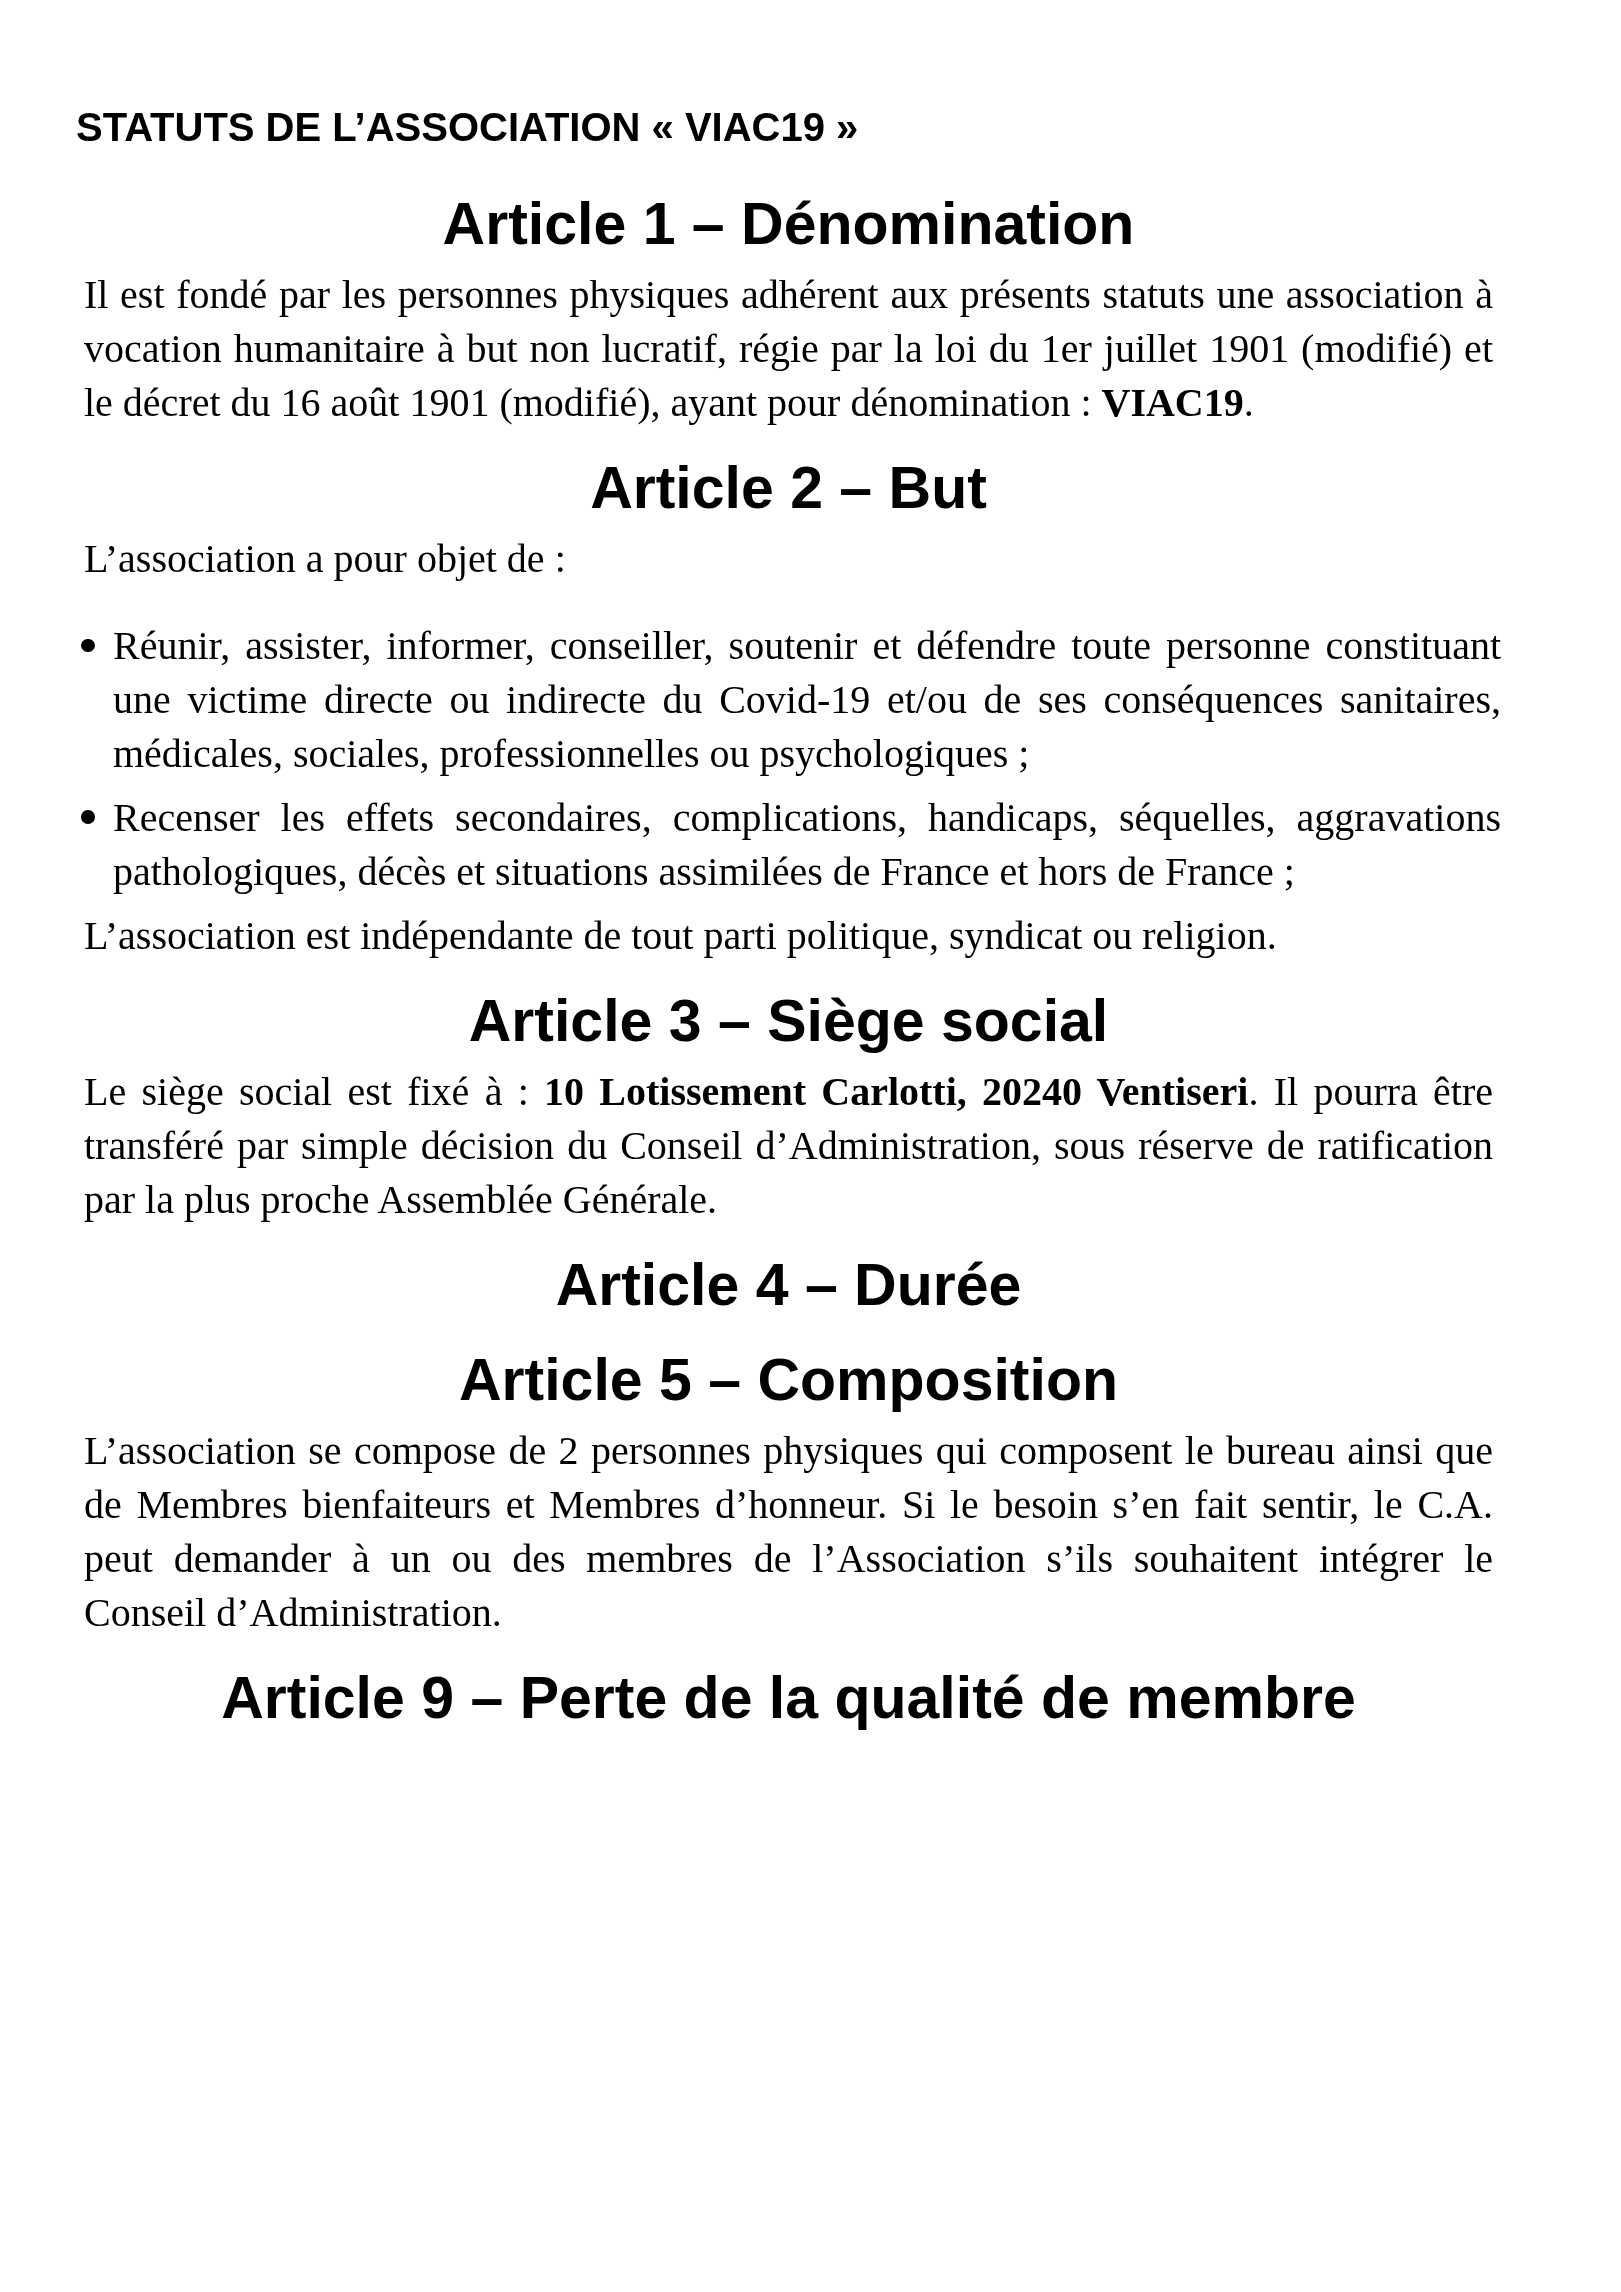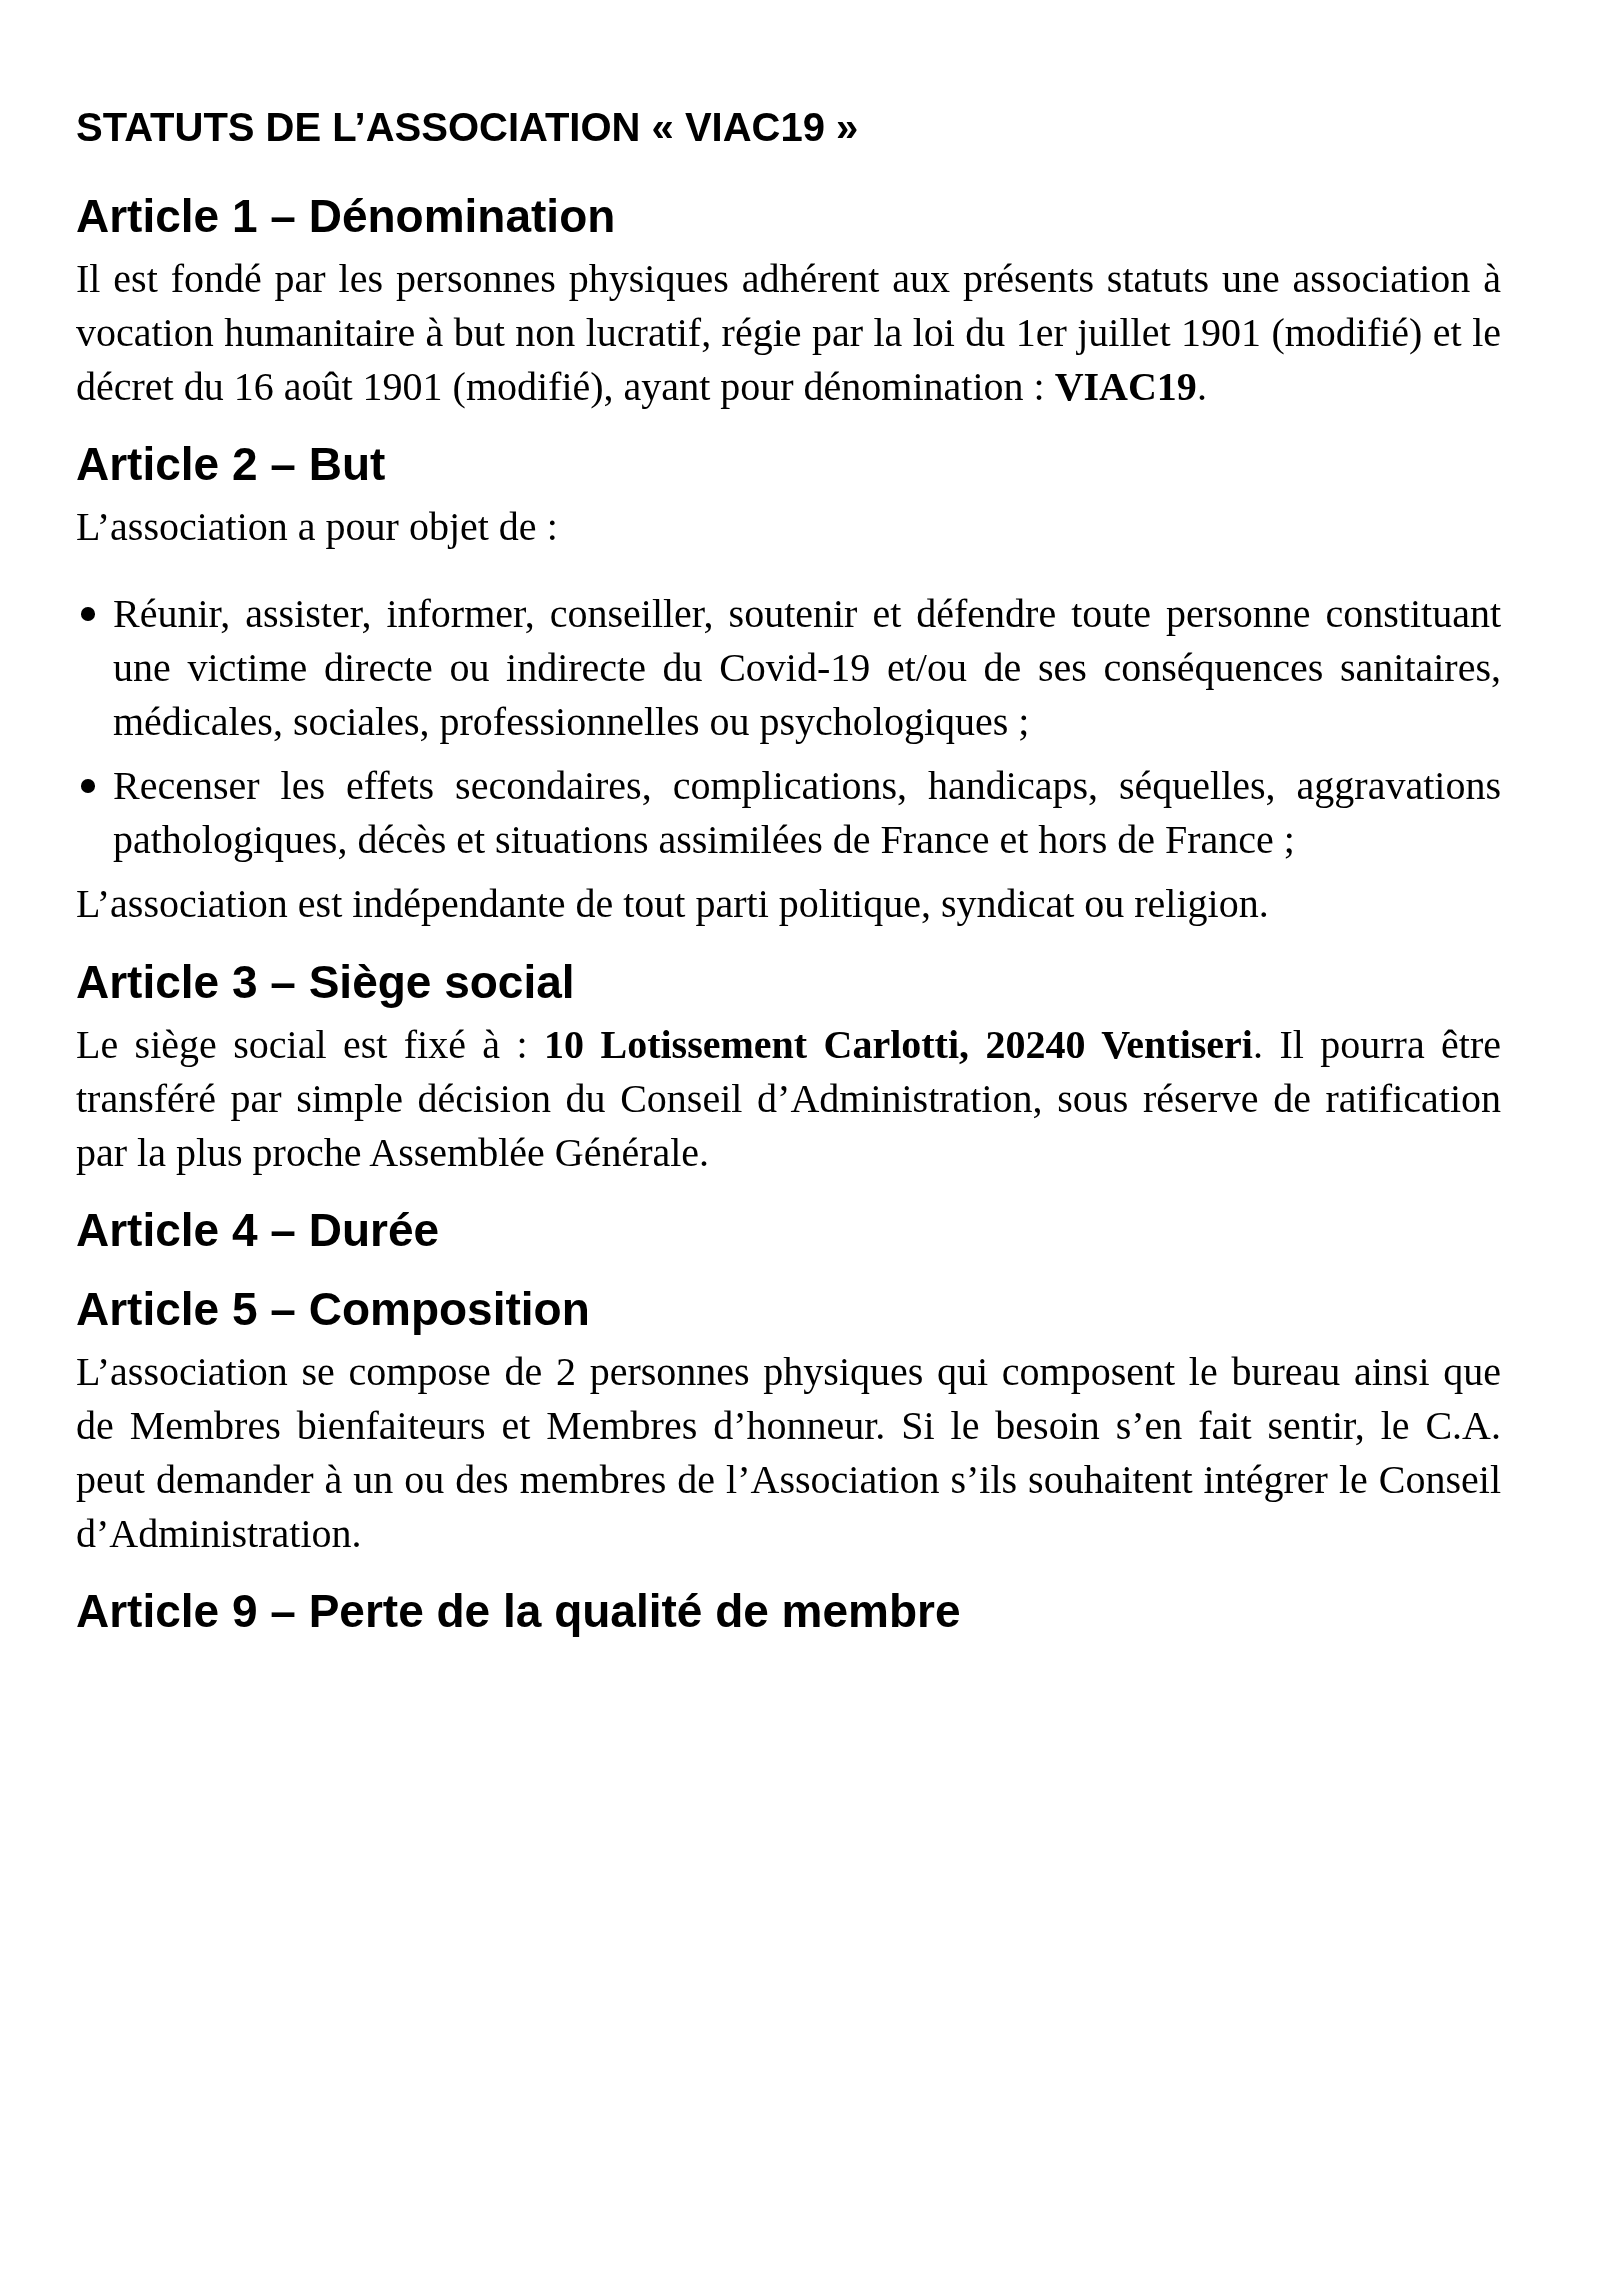--- a/index.html
+++ b/index.html
@@ -22,29 +22,30 @@
   .doc-title {
     font-family: "Liberation Sans", sans-serif;
     font-weight: bold;
     font-size: 40px;
     line-height: 1.15;
     margin: 0 0 39px 0;
   }
   .art-heading {
     font-family: "Liberation Sans", sans-serif;
     font-weight: bold;
-    font-size: 46px;
+    font-size: 59px;
     line-height: 1.2;
     margin: 23.5px 0 7.8px 0;
+    text-align: center;
   }
   .body-par {
     font-size: 40px;
     line-height: 54px;
     text-align: justify;
-    margin: 0;
+    margin: 8px;
   }
   .obj-list {
     list-style: none;
     margin: 33px 0 0 0;
     padding: 0;
   }
   .obj-list li {
     position: relative;
     padding-left: 37px;
     font-size: 40px;

